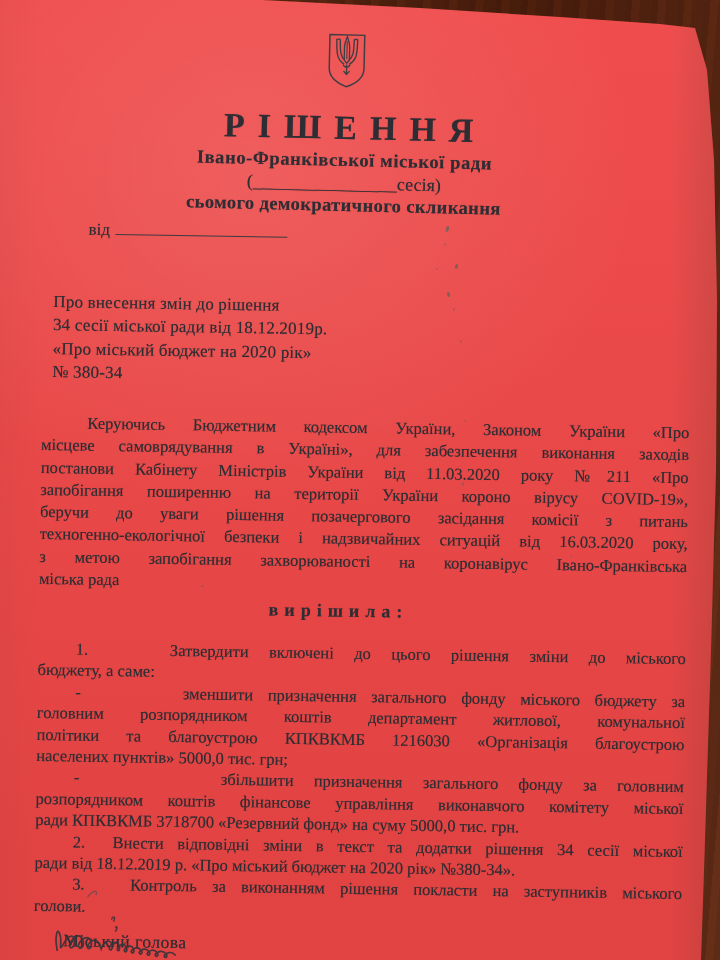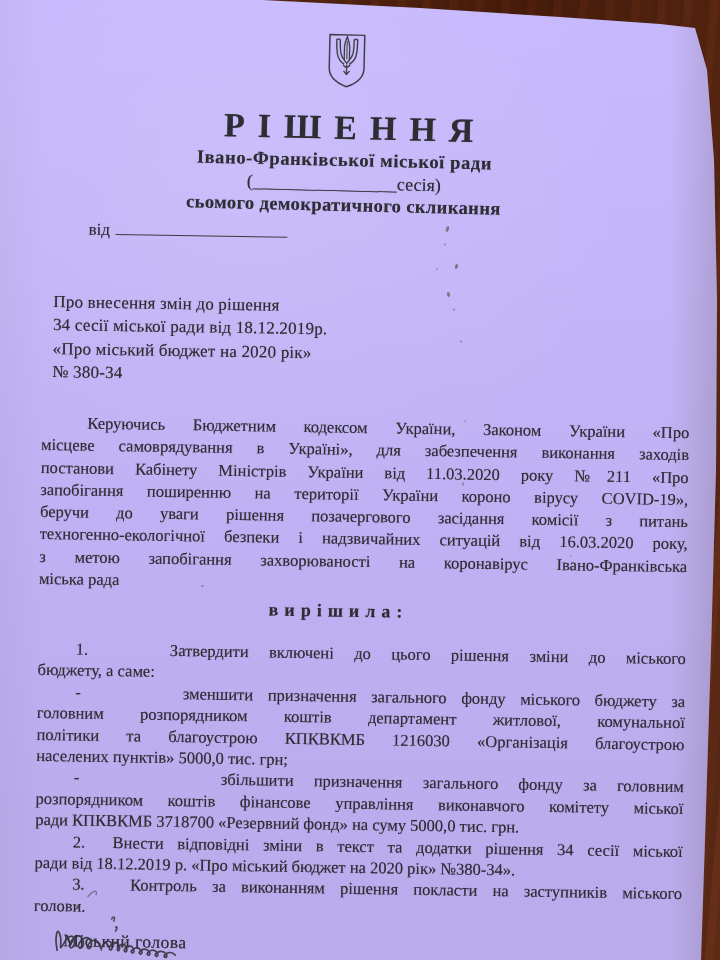--- a/index.html
+++ b/index.html
@@ -6,21 +6,21 @@
   body{
     width:720px;height:960px;overflow:hidden;position:relative;
     font-family:"Liberation Serif", serif;
     background:linear-gradient(100deg,#6a3018 0%,#54230f 35%,#4a1d0c 60%,#632d17 100%);
   }
   .wood-streaks{position:absolute;inset:0;
     background:repeating-linear-gradient(95deg,rgba(0,0,0,0.18) 0 6px,rgba(255,120,60,0.05) 6px 14px,rgba(0,0,0,0.10) 14px 26px);
     opacity:.5;}
   .paper{
     position:absolute;inset:0;
-    background:#c4b5fd;
+    background:#ef4444;
     clip-path:polygon(0 0,262px 0,420px 8px,560px 17px,660px 24px,695px 28px,707px 70px,714px 160px,717px 300px,716px 470px,711px 650px,705px 840px,701px 960px,0 960px);
     padding-left:28px;
   }
   .shading{position:absolute;inset:0;pointer-events:none;
     background:
       radial-gradient(90% 60% at 35% 18%, rgba(255,255,255,0.10), rgba(255,255,255,0) 60%),
       linear-gradient(to bottom, rgba(255,255,255,0.05), rgba(70,60,48,0.08) 88%),
       linear-gradient(to right, rgba(60,50,40,0.04), rgba(0,0,0,0) 6%, rgba(0,0,0,0) 93%, rgba(70,55,40,0.16) 99%);
   }
   .content{

